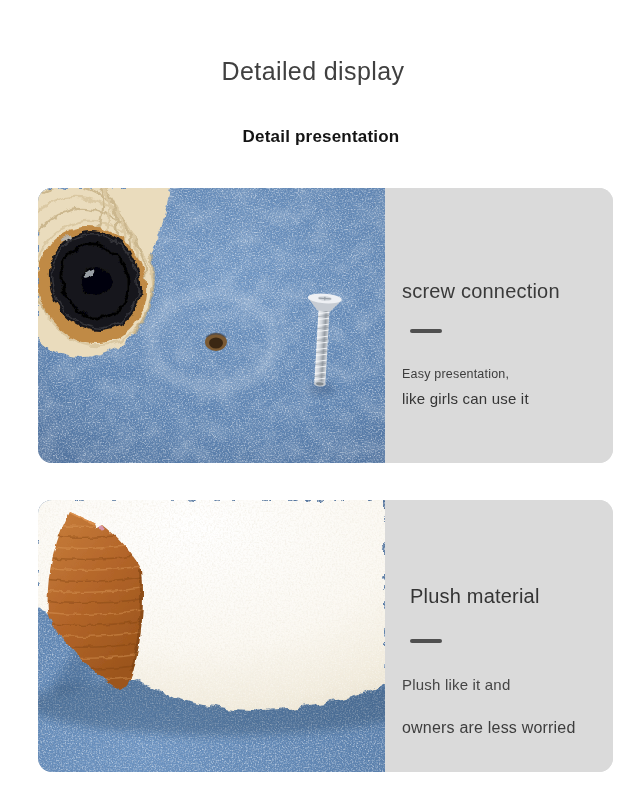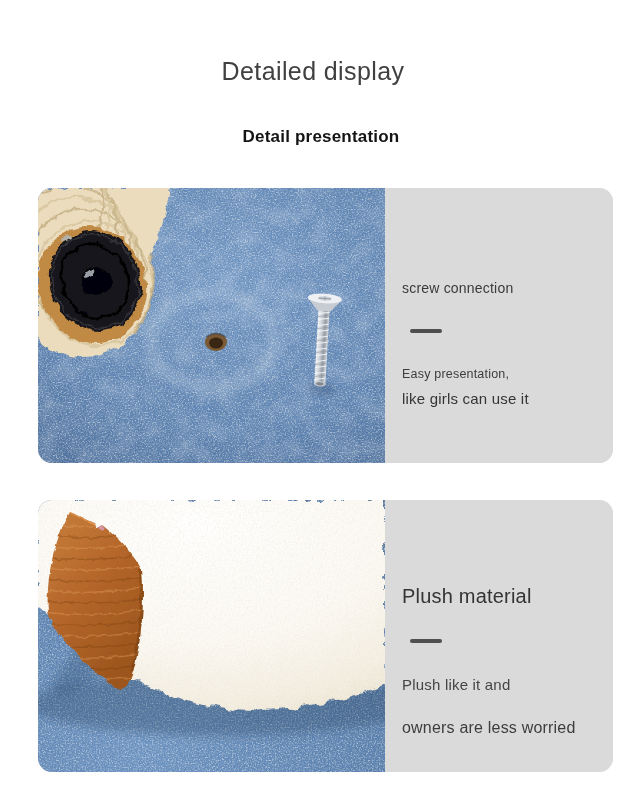--- a/index.html
+++ b/index.html
@@ -18,25 +18,25 @@
   .card{
     position:absolute;left:38px;width:575px;border-radius:14px;overflow:hidden;
     display:flex;background:#dadada;
   }
   .card.card-1{top:188px;height:275px;}
   .card.card-2{top:500px;height:272px;}
   .photo{position:relative;flex:none;width:347px;height:100%;}
   .photo svg{position:absolute;inset:0;width:100%;height:100%;display:block;}
   .info{position:relative;flex:1;background:#dadada;}
   .card-title{position:absolute;left:17px;margin:0;font-weight:400;color:#3a3a3a;letter-spacing:.2px;white-space:nowrap;}
-  .card-1 .card-title{top:281px;font-size:14px;}
+  .card-1 .card-title{top:281px;font-size:20px;}
   .card-2 .card-title{top:585px;font-size:20px;color:#343434;}
   .card .card-title{top:auto;}           
   .card-1 .card-title{top:92px;}
-  .card-2 .card-title{top:85px;}
+  .card-2 .card-title{top:85px;margin-left:8px;}
   .dash{position:absolute;left:25px;width:32px;height:4px;border-radius:2px;background:#4f4f4f;}
   .card-1 .dash{top:141px;}
   .card-2 .dash{top:139px;}
   .line{position:absolute;left:17px;margin:0;color:#3d3d3d;white-space:nowrap;letter-spacing:.2px;}
   .card-1 .line-1{top:179px;font-size:12.5px;font-weight:500;}
   .card-1 .line-2{top:202px;font-size:15px;color:#353535;}
   .card-2 .line-1{top:176px;font-size:15px;color:#454545;}
   .card-2 .line-2{top:219px;font-size:16px;font-weight:500;}
 </style>
 </head>

